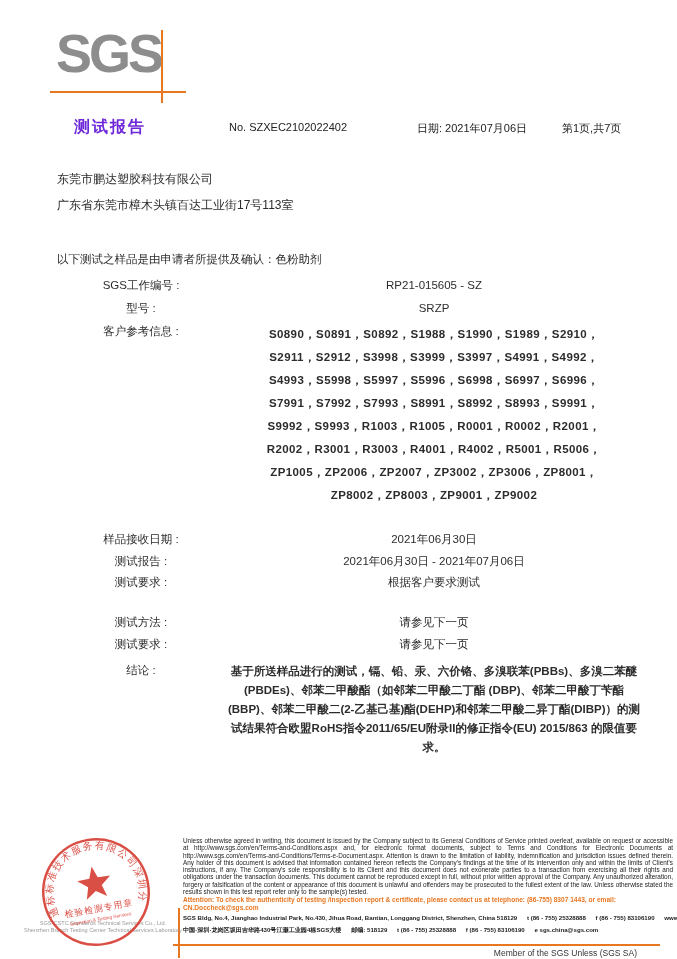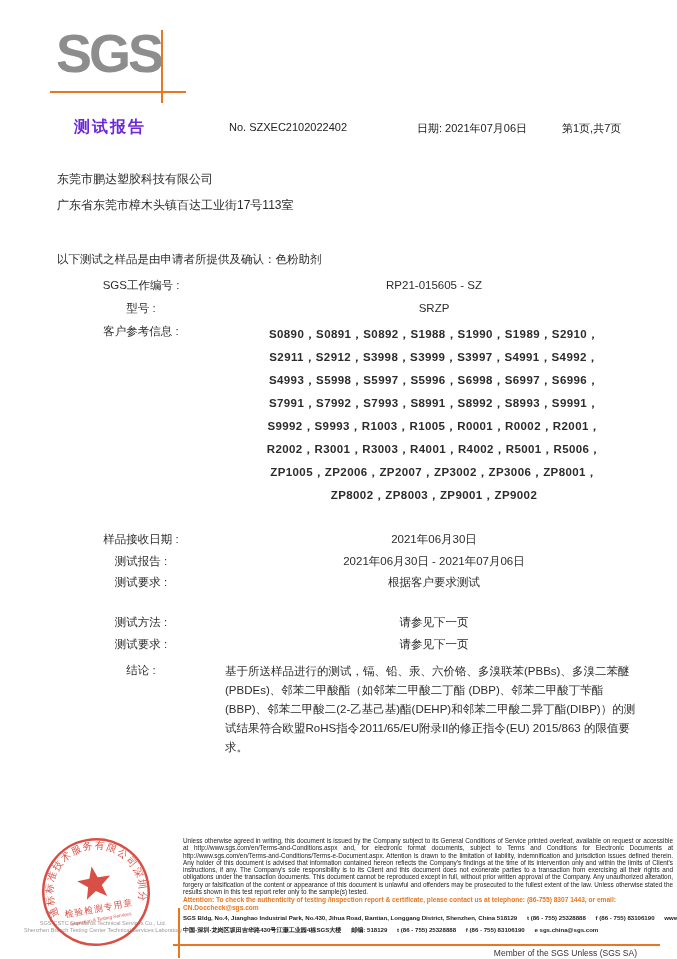--- a/index.html
+++ b/index.html
@@ -26,21 +26,21 @@
   .fields{position:absolute;left:57px;top:277px;width:586px;font-size:11.5px;color:#2c2c2c;}
   .frow{display:flex;align-items:flex-start;}
   .flabel{width:168px;flex:none;line-height:16px;text-align:center;}
   .fvalue{flex:1;line-height:16px;text-align:center;}
   .mb7{margin-bottom:7px;}
   .mb6{margin-bottom:6px;margin-top:24px;}
   .mb5{margin-bottom:5px;}
   .mb4{margin-bottom:4px;}
   .mb10{margin-bottom:10px;}
   .ref-line{line-height:23px;letter-spacing:0.4px;font-weight:bold;}
-  .conclusion-text{line-height:19px;width:420px;text-align:left;}
+  .conclusion-text{line-height:19px;width:420px;text-align:center;font-weight:bold;}
   
   .lab-name{
     position:absolute;left:20px;top:920px;width:166px;text-align:center;
     font-size:5.6px;line-height:7px;color:#9b9b9b;z-index:1;
   }
   .seal{position:absolute;left:34px;top:830px;width:124px;height:124px;z-index:2;opacity:.88;}
   
   .footer-block{position:absolute;left:183px;top:837px;width:490px;}
   .disclaimer{font-size:6.4px;line-height:7.3px;text-align:justify;color:#1c1c1c;}
   .attention{font-size:6.6px;line-height:7.4px;font-weight:bold;color:#e87722;margin-top:1px;}

